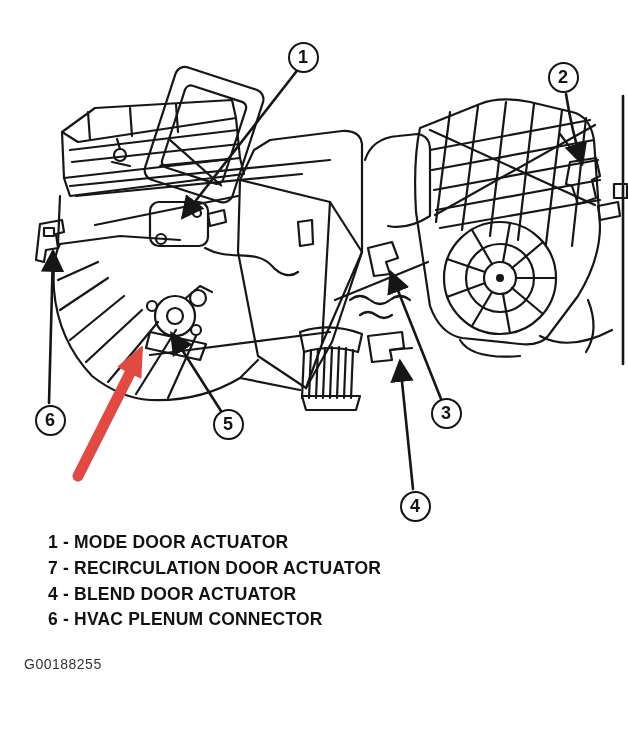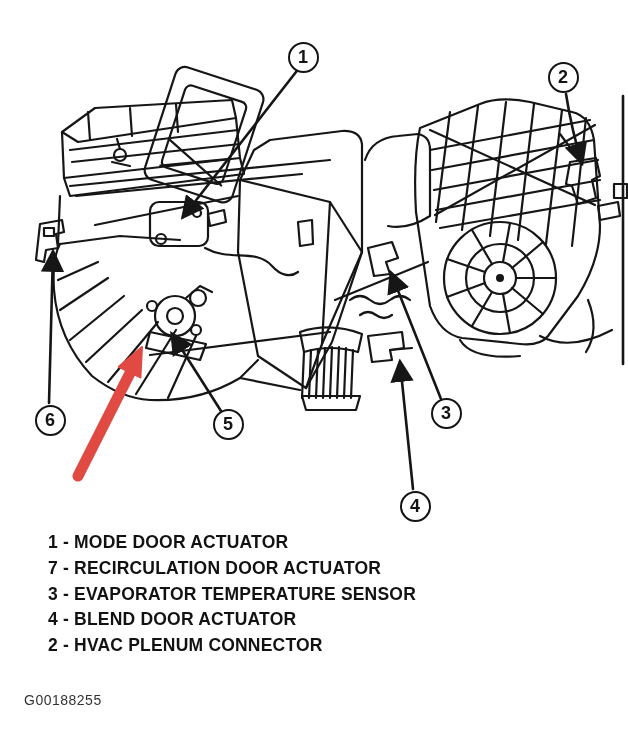--- a/index.html
+++ b/index.html
@@ -12,21 +12,21 @@
     position:absolute;width:31px;height:31px;border:2.5px solid #141414;border-radius:50%;
     background:#fff;box-sizing:border-box;display:flex;align-items:center;justify-content:center;
     font-weight:bold;font-size:18px;color:#141414;line-height:1;
   }
   #legend{
     position:absolute;left:48px;top:530px;width:560px;
     font-weight:bold;font-size:17.5px;color:#121212;letter-spacing:.2px;
   }
   .legend-item{height:25.8px;line-height:25.8px;white-space:nowrap;}
   #figcode{
-    position:absolute;left:24px;top:692px;font-size:14px;color:#333;letter-spacing:.5px;
+    position:absolute;left:24px;top:656px;font-size:14px;color:#333;letter-spacing:.5px;
   }
 </style>
 </head>
 <body>
 
 <div id="page">
 
   <svg id="art" width="628" height="750" viewBox="0 0 628 750" fill="none" stroke="#161616" stroke-width="2.2" stroke-linejoin="round" stroke-linecap="round">
     <defs>
       <marker id="ah" viewBox="0 0 10 10" refX="8.5" refY="5" markerWidth="9" markerHeight="9" orient="auto-start-reverse">
@@ -154,20 +154,19 @@
       <div class="callout" style="left: 547.5px; top: 61.5px;">2</div>
       <div class="callout" style="left: 430.5px; top: 397.5px;">3</div>
       <div class="callout" style="left: 399.5px; top: 490.5px;">4</div>
       <div class="callout" style="left: 212.5px; top: 408.5px;">5</div>
       <div class="callout" style="left: 34.5px; top: 404.5px;">6</div>
     </div>
 
   <div id="legend">
       <div class="legend-item">1 - MODE DOOR ACTUATOR</div>
       <div class="legend-item">7 - RECIRCULATION DOOR ACTUATOR</div>
-      <div class="legend-item">3 - EVAPORATOR TEMPERATURE SENSOR</div>
       <div class="legend-item">4 - BLEND DOOR ACTUATOR</div>
-      <div class="legend-item">2 - HVAC PLENUM CONNECTOR</div>
+      <div class="legend-item">6 - HVAC PLENUM CONNECTOR</div>
     </div>
 
   <div id="figcode">G00188255</div>
 
 </div>
 
 </body></html>

